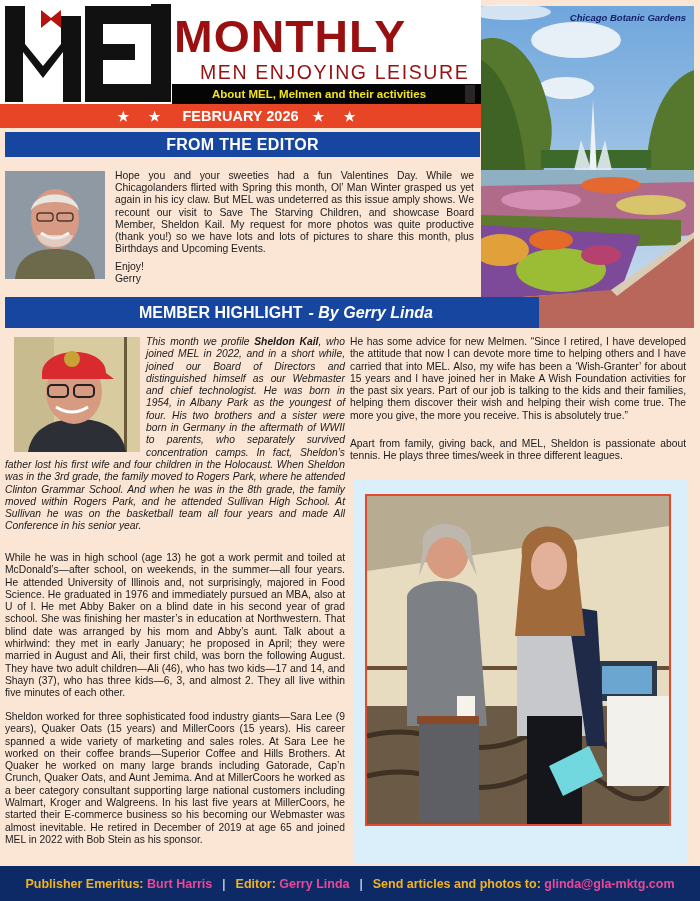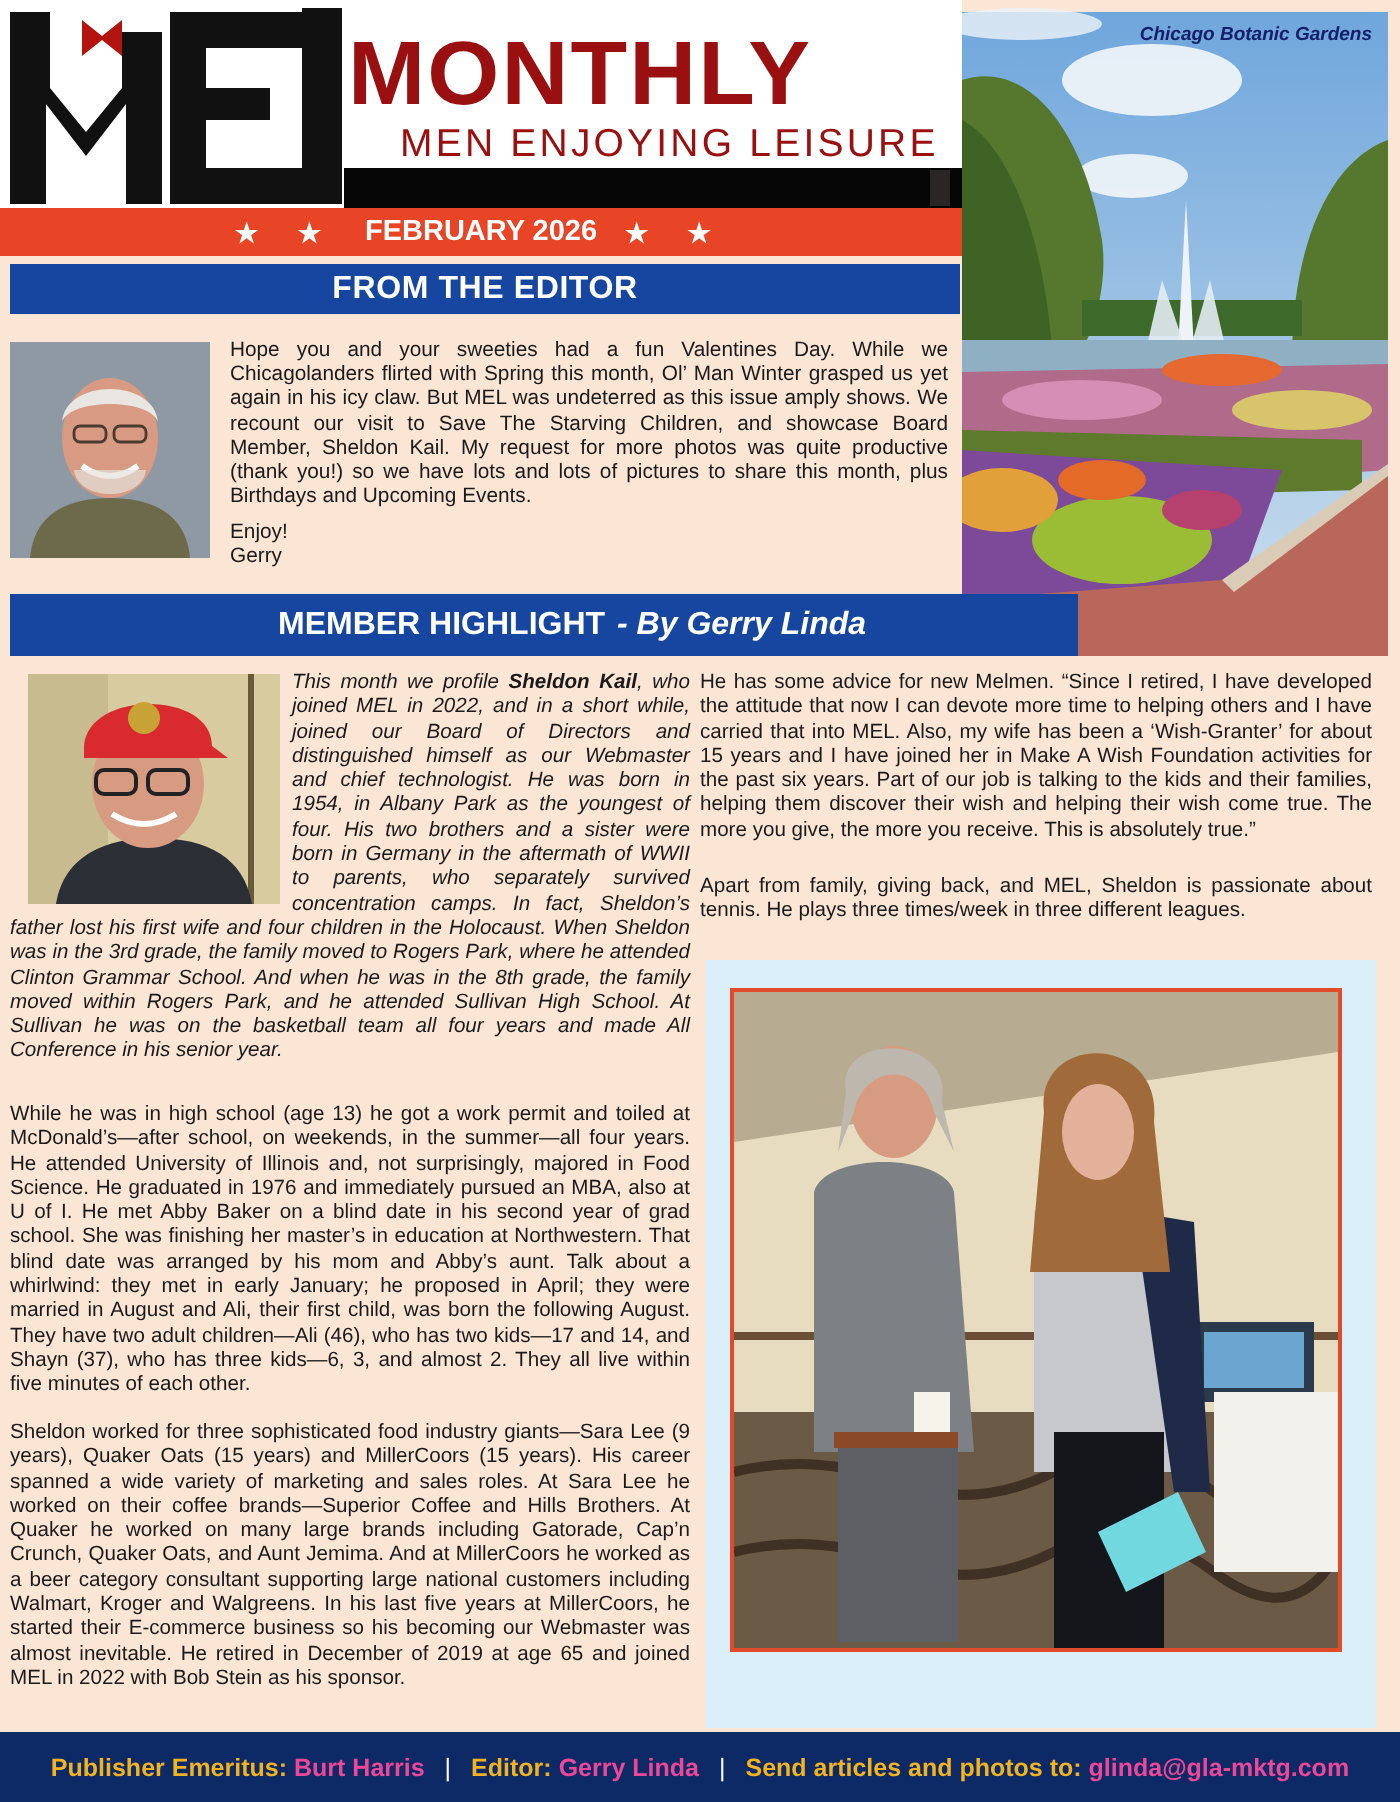--- a/index.html
+++ b/index.html
@@ -66,20 +66,21 @@
 
     <polygon points="36,6 46,14 56,6 56,24 46,16 36,24" fill="#b3140f"></polygon>
 
     <polygon points="80,2 158,2 158,20 98,20 98,40 130,40 130,56 98,56 98,80 158,80 158,98 80,98" fill="#111"></polygon>
 
     <rect x="146" y="0" width="20" height="98" fill="#111"></rect>
   </svg>
   <div id="monthly">MONTHLY</div>
   <div id="tagline">MEN ENJOYING LEISURE</div>
   <div id="subbar">
+    <span id="subtitle">About MEL, Melmen and their activities</span>
     <span id="subbar-nub"></span>
   </div>
   <div id="datebar">
     <span class="stars">★ ★</span>
     <span>FEBRUARY 2026</span>
     <span class="stars">★ ★</span>
   </div>
 </div>
 
 <div id="hero">

